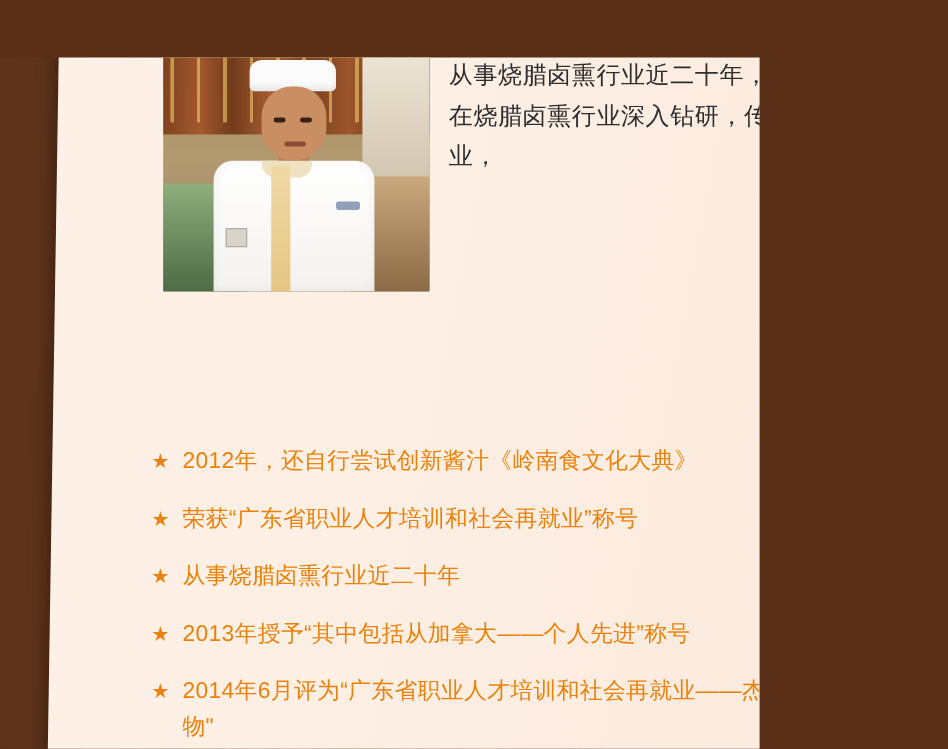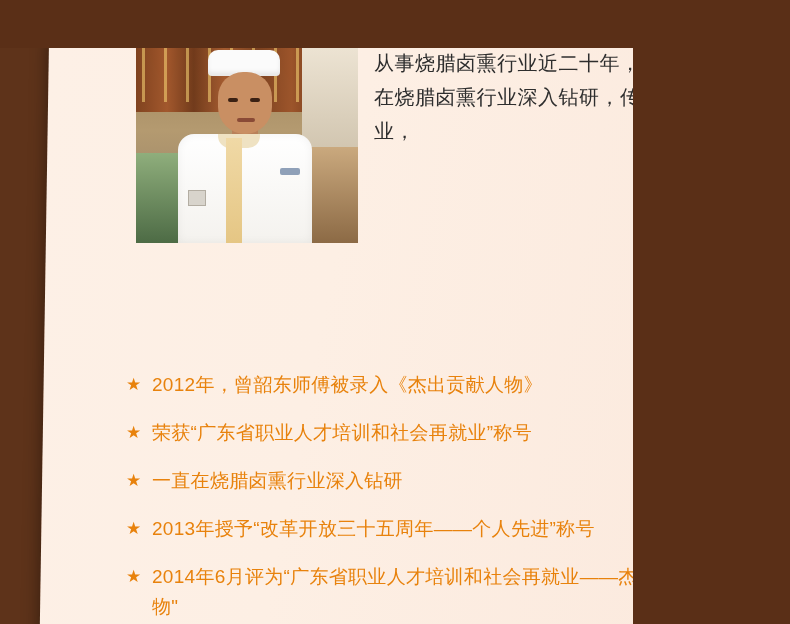--- a/index.html
+++ b/index.html
@@ -302,33 +302,33 @@
       </div>
 
       <div class="intro">
         <p class="para">从事烧腊卤熏行业近二十年，一直在烧腊卤熏行业深入钻研，传道授业，</p>
       </div>
 
 
       <div class="awards">
         <div class="award">
           <span class="star">★</span>
-          <span class="txt">2012年，曾韶东师傅被录入《杰出贡献人物》</span>
+          <span class="txt">2012年，还自行尝试创新酱汁《岭南食文化大典》</span>
         </div>
         <div class="award">
           <span class="star">★</span>
           <span class="txt">荣获“广东省职业人才培训和社会再就业”称号</span>
         </div>
         <div class="award">
           <span class="star">★</span>
-          <span class="txt">一直在烧腊卤熏行业深入钻研</span>
-        </div>
-        <div class="award">
-          <span class="star">★</span>
-          <span class="txt">2013年授予“改革开放三十五周年——个人先进”称号</span>
+          <span class="txt">从事烧腊卤熏行业近二十年</span>
+        </div>
+        <div class="award">
+          <span class="star">★</span>
+          <span class="txt">2013年授予“其中包括从加拿大——个人先进”称号</span>
         </div>
         <div class="award">
           <span class="star">★</span>
           <span class="txt">2014年6月评为“广东省职业人才培训和社会再就业——杰出贡献人物"</span>
         </div>
       </div>
 
     </div>
   </div>
 </div>

